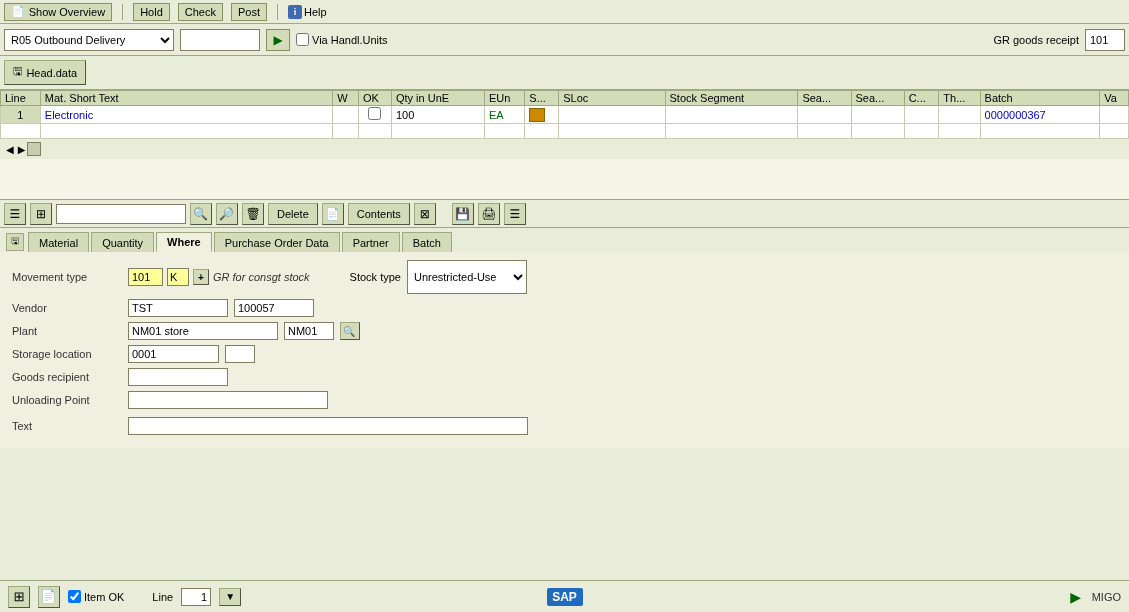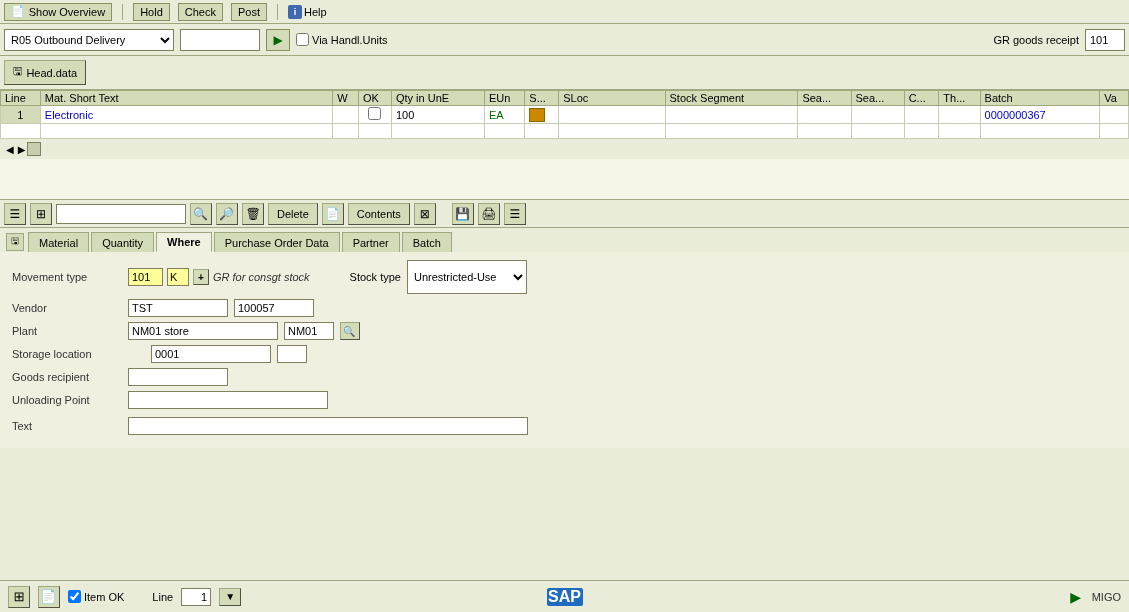--- a/index.html
+++ b/index.html
@@ -289,21 +289,21 @@
     .vendor-num-input { width: 80px; }
     .plant-text-input { width: 150px; }
     .plant-code-input { width: 50px; }
     .plant-search-btn {
       background: #d4dbb8;
       border: 1px outset #a0a880;
       width: 20px; height: 18px;
       display: flex; align-items: center; justify-content: center;
       cursor: pointer; font-size: 10px;
     }
-    .storage-input { width: 120px; margin-left: 23px; }
+    .storage-input { width: 91px; }
     .storage-extra { width: 30px; }
     .recipient-input { width: 100px; }
     .unloading-input { width: 200px; }
     .text-input-wide { width: 400px; }
 
     
     .bottom-status {
       background: #e8ecd8;
       border-top: 1px solid #a0a880;
       height: 32px;
@@ -338,21 +338,21 @@
       background: #d4dbb8;
       border: 1px outset #a0a880;
       width: 22px; height: 18px;
       display: flex; align-items: center; justify-content: center;
       cursor: pointer; font-size: 10px;
     }
     .sap-logo {
       background: #1e6bc0;
       color: white;
       font-weight: bold;
-      font-size: 16px;
+      font-size: 12px;
       width: 36px; height: 18px;
       display: flex; align-items: center; justify-content: center;
       border-radius: 2px;
     }
     .migo-label {
       position: absolute;
       right: 8px;
       font-size: 11px;
       color: #333;
     }

